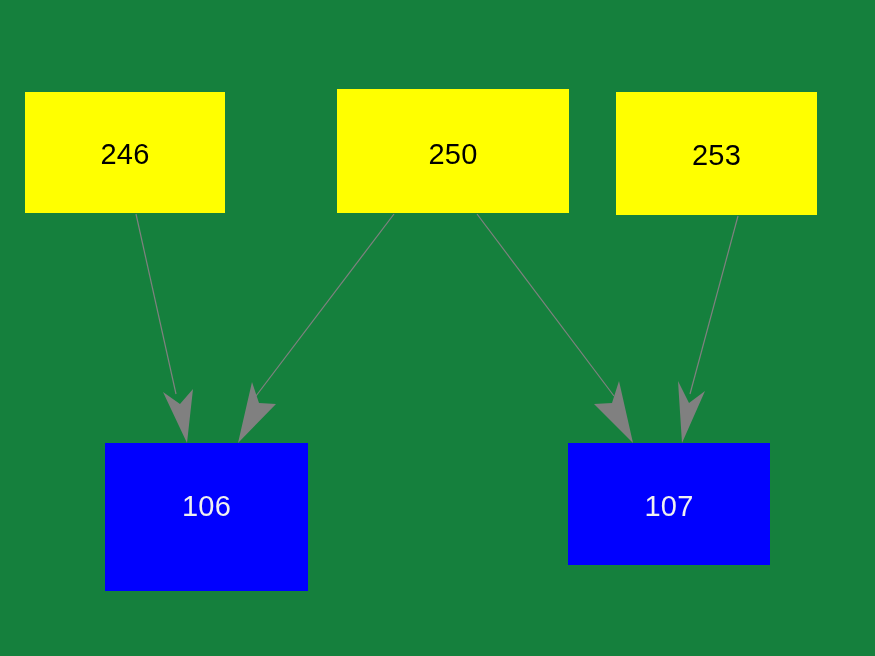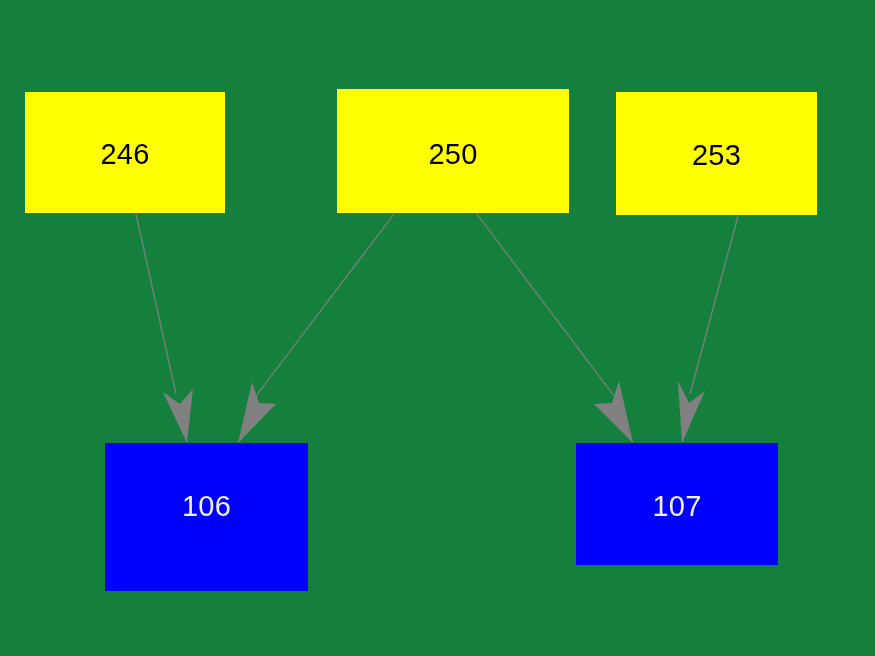--- a/index.html
+++ b/index.html
@@ -74,18 +74,18 @@
       </div>
       <div class="node" style="left: 337px; top: 89px; width: 232px; height: 124px; background: rgb(255, 255, 0);">
         <div class="node-label" style="top: 51px; color: rgb(0, 0, 0);">250</div>
       </div>
       <div class="node" style="left: 616px; top: 92px; width: 201px; height: 123px; background: rgb(255, 255, 0);">
         <div class="node-label" style="top: 49px; color: rgb(0, 0, 0);">253</div>
       </div>
       <div class="node" style="left: 99px; top: 443px; width: 203px; height: 148px; background: rgb(0, 0, 255); margin-left: 6px;">
         <div class="node-label" style="top: 49px; color: rgb(240, 240, 240);">106</div>
       </div>
-      <div class="node" style="left: 568px; top: 443px; width: 202px; height: 122px; background: rgb(0, 0, 255); margin-left: 8px;">
+      <div class="node" style="left: 568px; top: 443px; width: 202px; height: 122px; background: rgb(0, 0, 255);">
         <div class="node-label" style="top: 49px; color: rgb(240, 240, 240);">107</div>
       </div>
     </div>
 
 </div>
 
 </body></html>

